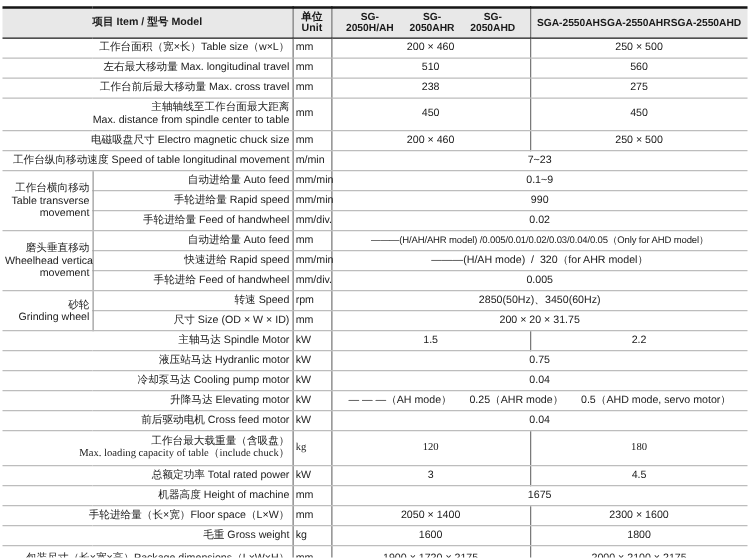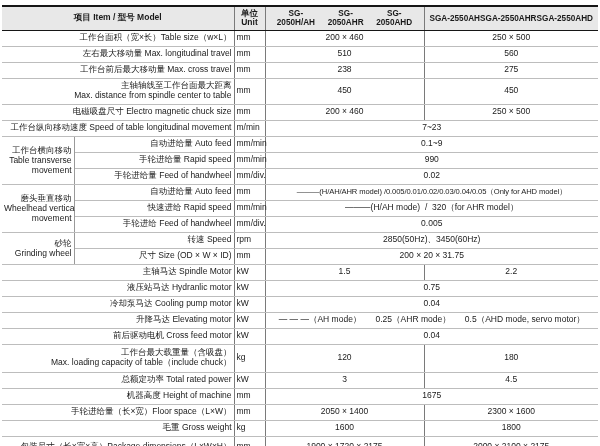--- a/index.html
+++ b/index.html
@@ -5,21 +5,21 @@
   html,body{margin:0;padding:0;background:#fff;width:600px;height:446px;overflow:hidden;
     font-family:"Liberation Sans","DejaVu Sans",sans-serif;color:#1a1a1a;}
   table{border-collapse:collapse;width:596px;margin:5px 2px 0 2px;table-layout:fixed;
     border-top:2px solid #161616;border-bottom:2px solid #161616;}
   col.c1{width:72px}col.c2{width:160px}col.c3{width:31px}col.c4{width:159px}col.c5{width:174px}
   th,td{font-size:8.5px;line-height:1.15;padding:1px 2px;font-weight:400;}
   thead tr{height:24px;margin-top:35px;}
   thead th{background:#e8e8e8;border-bottom:1.5px solid #161616;font-weight:700;text-align:center;}
   tbody tr{height:16px;}
   tbody tr.t2{height:26px;}
-  tbody tr.t3{height:28px;}
+  tbody tr.t3{height:28px;font-family:Liberation Serif, serif;}
   tbody tr.t4{height:22px;}
   td{border-bottom:1px solid #bdbdbd;}
   .vr{border-right:1px solid #7a7a7a;}
   .vrl{border-right:1px solid #9a9a9a;}
   td.item{text-align:right;padding-left:8px;}
   td.glabel{text-align:right;line-height:1.2;}
   td.unit{text-align:left;}
   td.val{text-align:center;white-space:pre;}
   td.long{font-size:7.6px;letter-spacing:-0.1px;text-align:center;}
   th.models{padding:0 5px;}

